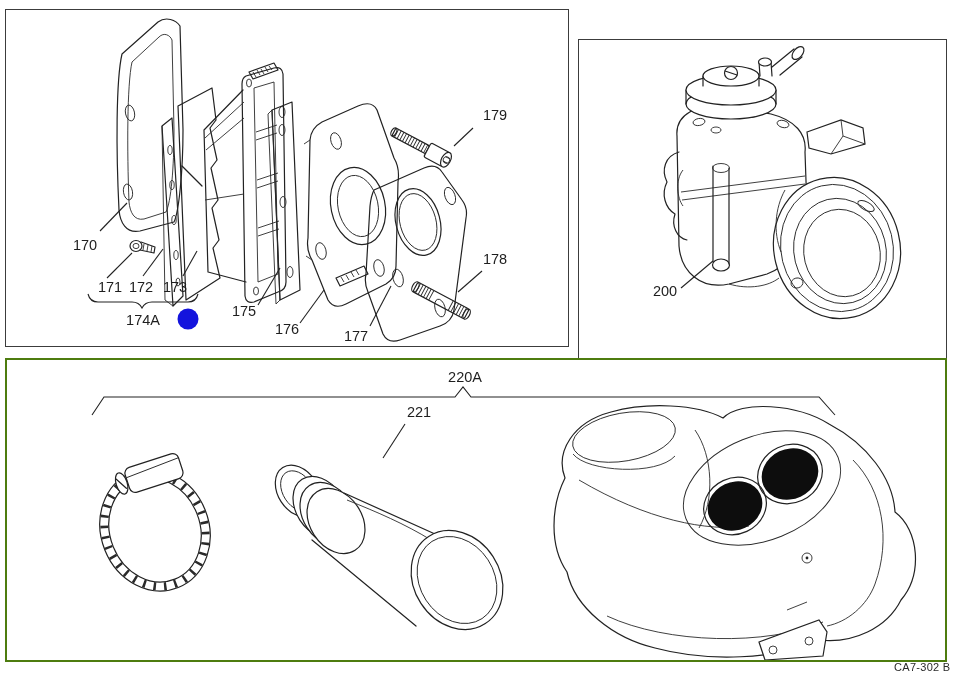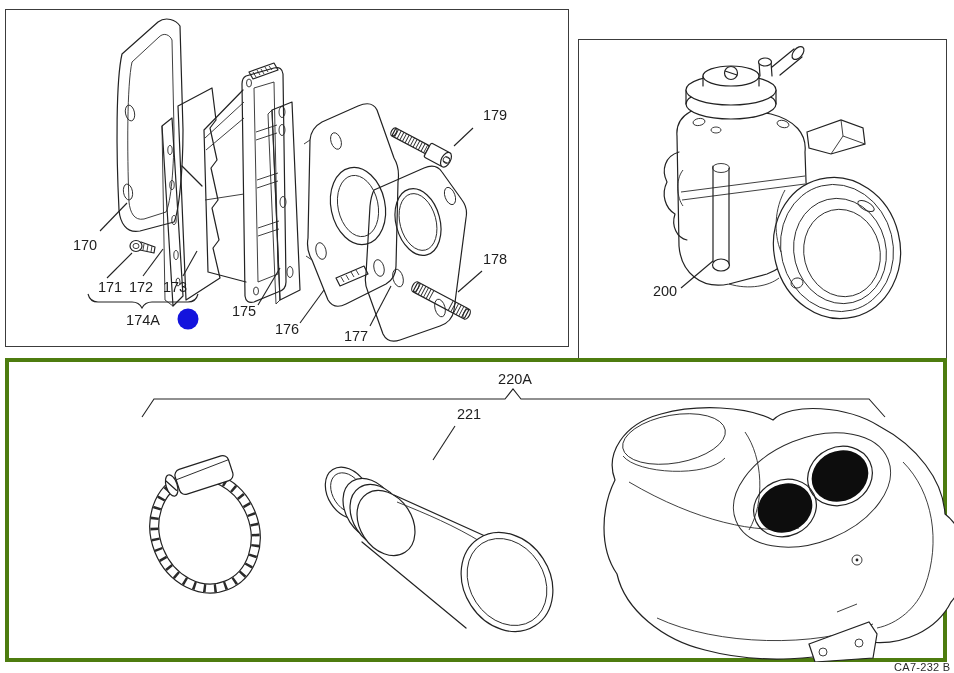--- a/index.html
+++ b/index.html
@@ -1,21 +1,21 @@
 <!DOCTYPE html>
 <html><head>
 <meta charset="utf-8">
 <style>
   html,body{margin:0;padding:0;background:#fff;}
   body{width:954px;height:673px;position:relative;overflow:hidden;
        font-family:"Liberation Sans", sans-serif;color:#1e1e1e;}
   .panel{position:absolute;background:#fff;box-sizing:border-box;}
   #panel-reed{left:5px;top:9px;width:564px;height:338px;border:1.5px solid #3c3c3c;}
   #panel-carb{left:578px;top:9px;width:369px;height:338px;border:1.5px solid #3c3c3c;margin-top:30px;}
-  #panel-air{left:5px;top:358px;width:942px;height:304px;border:4px solid #4d7c0f;padding-left:48px;}
+  #panel-air{left:5px;top:358px;width:942px;height:304px;border:2px solid #4d7c0f;}
   svg{display:block;}
   svg text{font-family:"Liberation Sans", sans-serif;font-size:14.5px;fill:#1e1e1e;}
   .ln{fill:none;stroke:#222;stroke-width:1.2;stroke-linecap:round;stroke-linejoin:round;}
   .thin{fill:none;stroke:#2a2a2a;stroke-width:0.9;}
   .wht{fill:#fff;stroke:#222;stroke-width:1.2;}
   .leader{fill:none;stroke:#222;stroke-width:1.1;}
   #footer-code{position:absolute;left:894px;top:661px;font-size:11px;color:#2b2b2b;
                letter-spacing:0.3px;white-space:nowrap;}
 </style>
 </head>
@@ -255,13 +255,13 @@
       <circle class="thin" cx="766" cy="290" r="4"></circle>
       <circle class="thin" cx="802" cy="281" r="4"></circle>
     </g>
     <circle class="thin" cx="800" cy="198" r="5"></circle>
     <circle cx="800" cy="198" r="1.4" fill="#222"></circle>
     <path class="thin" d="M780,250 L800,242"></path>
   </g>
 </svg>
 </div>
 
-<div id="footer-code">CA7-232 B</div>
+<div id="footer-code">CA7-302 B</div>
 
 </body></html>

